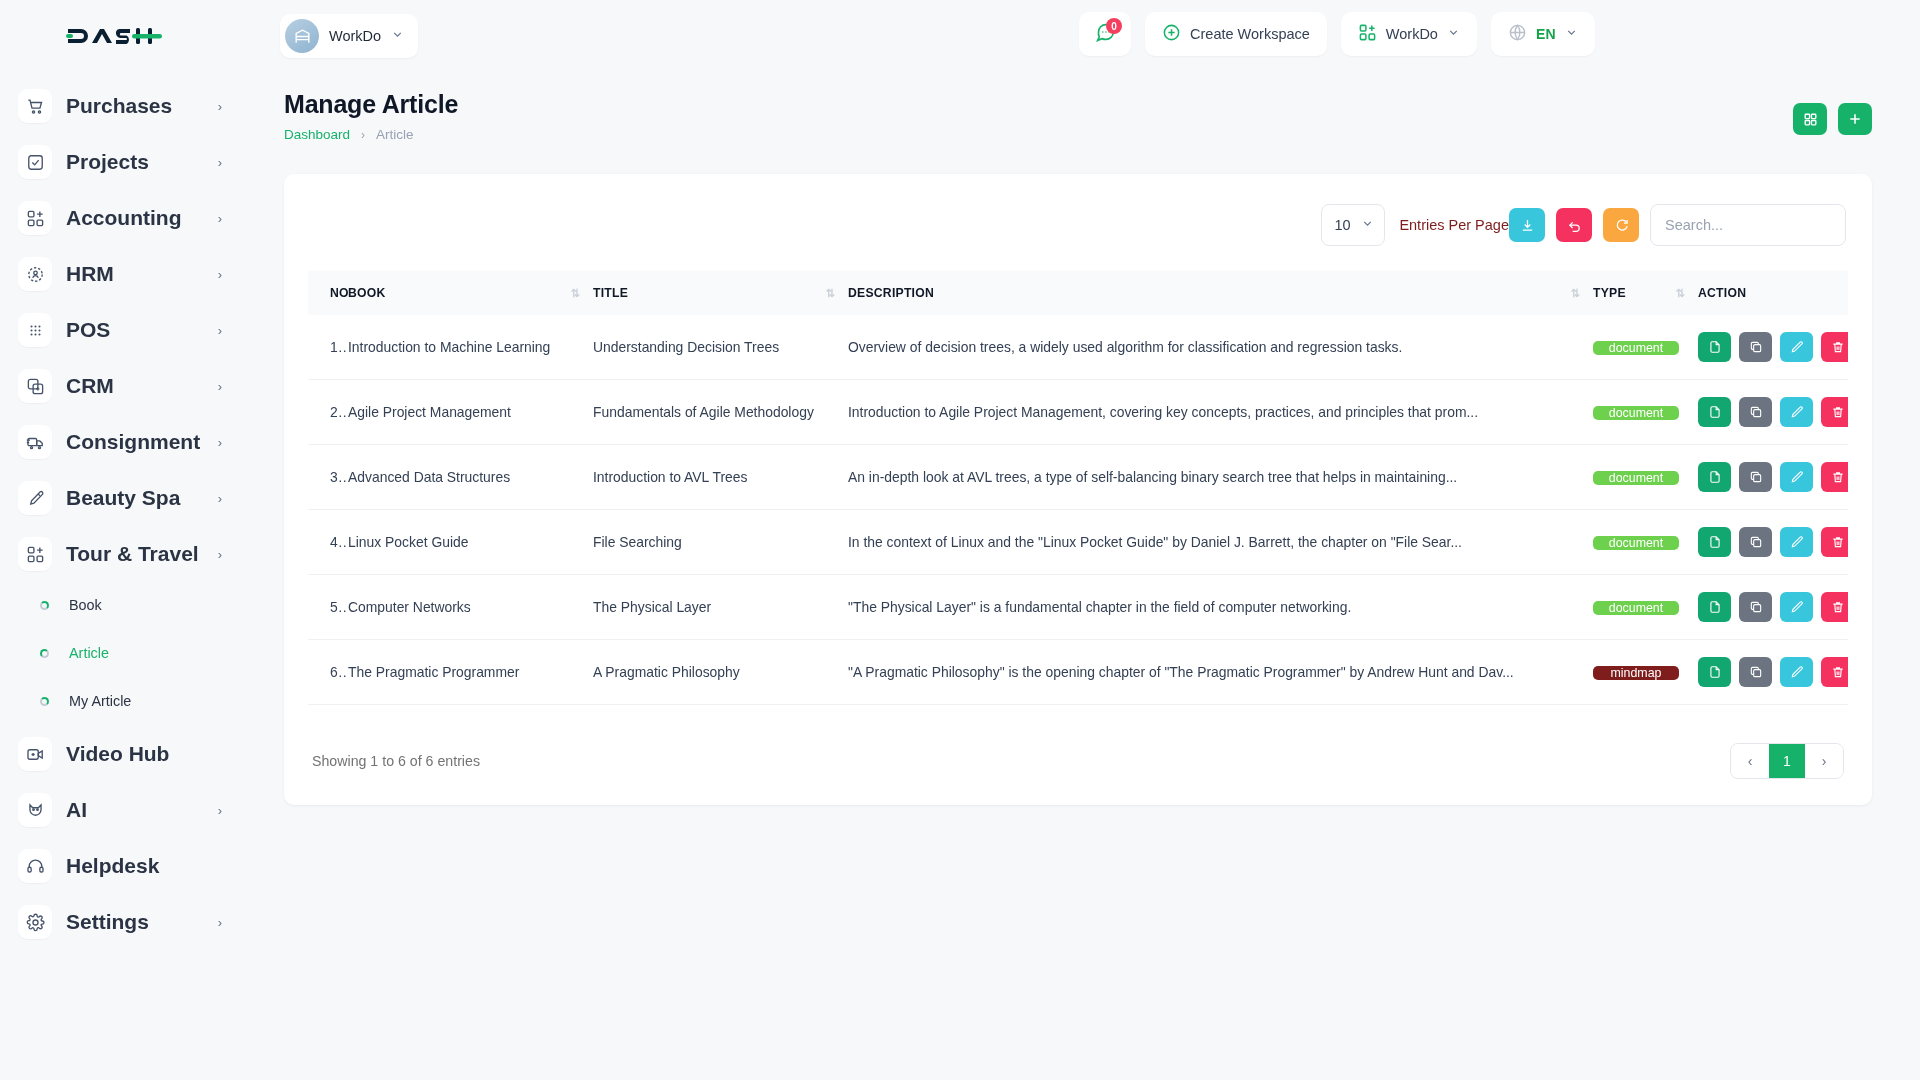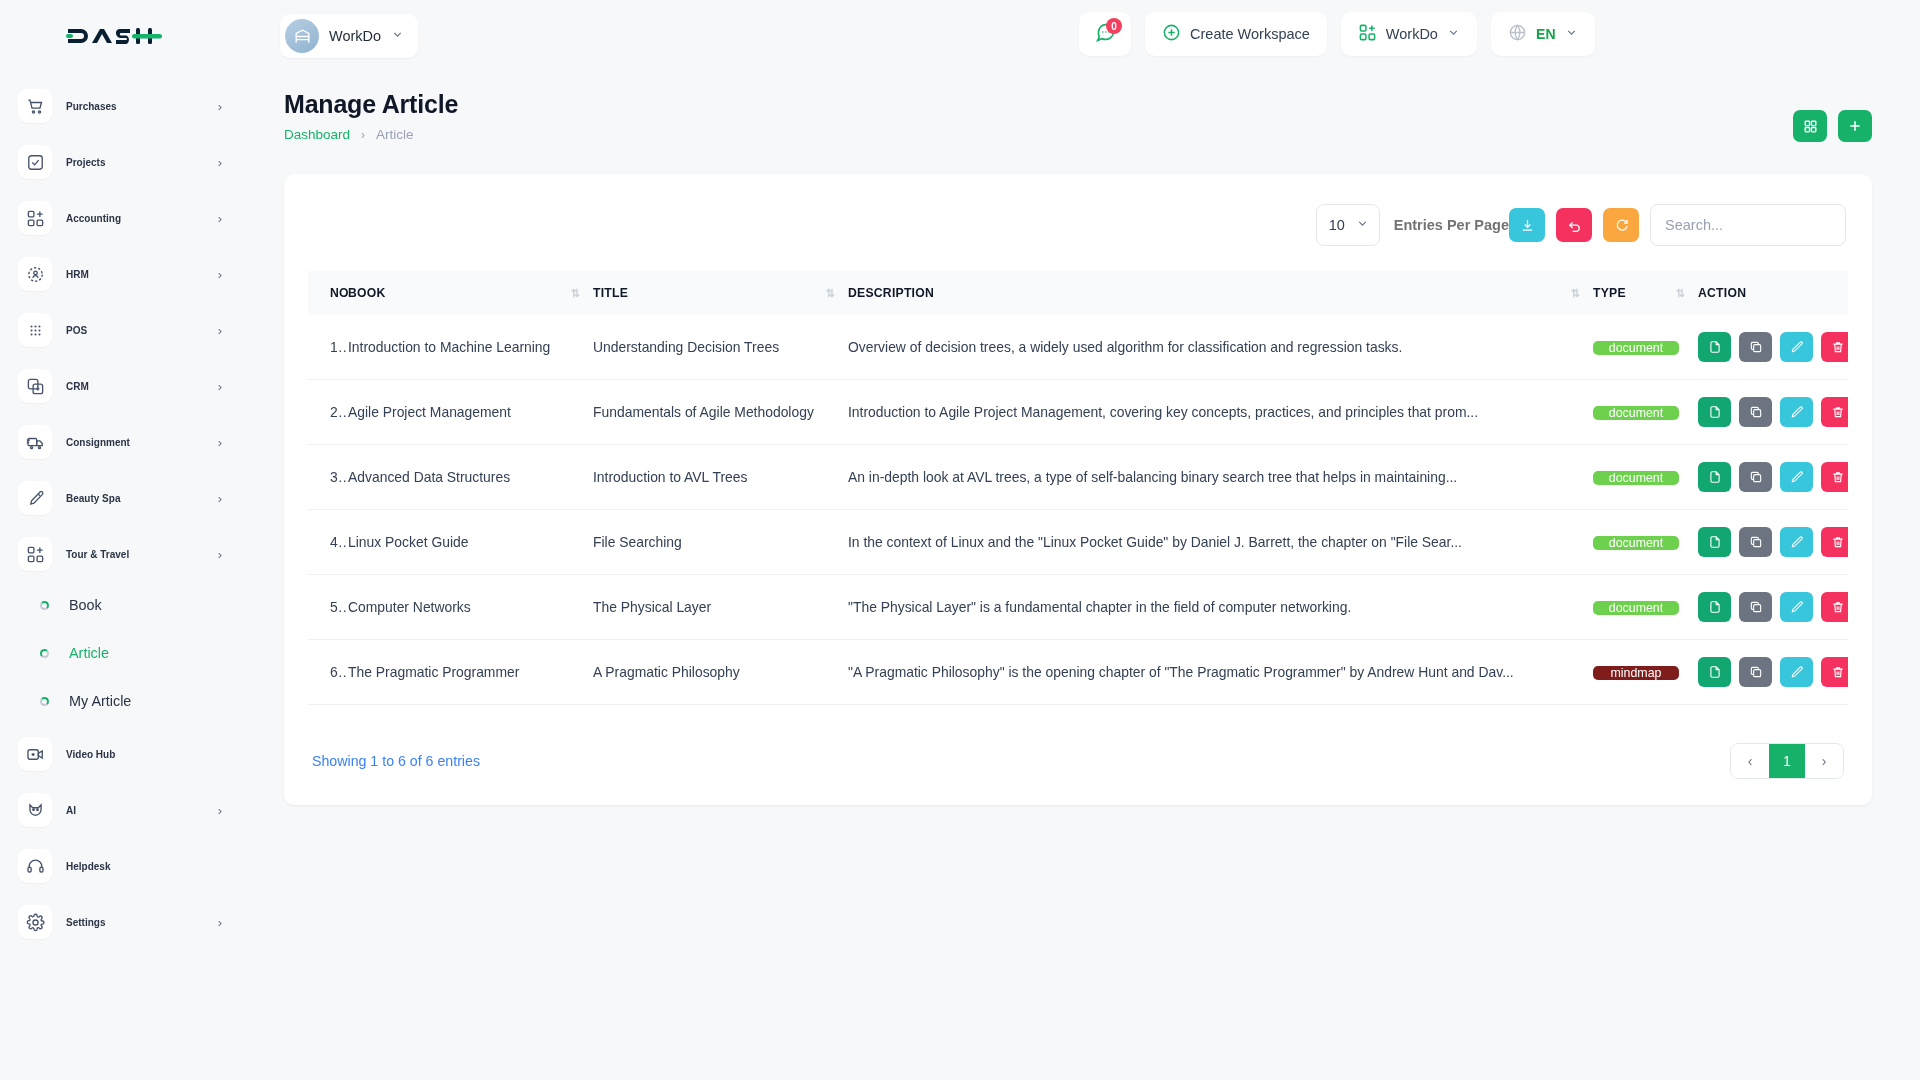--- a/index.html
+++ b/index.html
@@ -64,21 +64,21 @@
     display: flex; align-items: center; height: 40px;
     margin-bottom: 16px; border-radius: 10px; cursor: pointer;
     padding-right: 12px;
   }
   .nav-icon {
     width: 34px; height: 34px; border-radius: 9px; background: #fff;
     display: flex; align-items: center; justify-content: center;
     margin-right: 14px; flex: 0 0 34px;
     box-shadow: 0 1px 1px rgba(16,24,40,.04);
   }
-  .nav-label { font-size: 10px; color: #2b3444; font-weight: 600; flex: 1; }
+  .nav-label { font-size: 21px; color: #2b3444; font-weight: 600; flex: 1; }
   .nav-arrow { color: #64748b; font-size: 13px; display: flex; }
 
   .nav-item.active { background: #17b26a; box-shadow: 0 4px 12px rgba(23,178,106,.28); }
   .nav-item.active .nav-label { color: #fff; font-weight: 700; }
   .nav-item.active .nav-arrow { color: #fff; }
   .nav-item.active .nav-icon { background: #fff; }
 
   .sub-item {
     display: flex; align-items: center; height: 30px;
     margin: 0 0 18px 0; padding-left: 22px; cursor: pointer;
@@ -88,21 +88,21 @@
     border: 2px solid #c5cbd4; border-top-color: #17b26a; border-right-color: #17b26a;
     margin-right: 20px; flex: 0 0 9px;
   }
   .sub-label { font-size: 14.4px; color: #2b3444; }
   .sub-item.current .sub-label { color: #17b26a; }
   .sub-item.current .sub-dot { border-color: #c5cbd4; border-top-color: #17b26a; border-left-color: #17b26a; }
 
   
   .main { position: absolute; left: 252px; top: 72px; width: 1668px; height: 1008px; }
 
-  .page-head { padding: 18px 48px 0 32px; display: flex; justify-content: space-between; align-items: flex-end; gap: 40px; }
+  .page-head { padding: 18px 48px 0 32px; display: flex; justify-content: space-between; align-items: center; gap: 40px; }
   .page-title { font-size: 25px; font-weight: 700; color: #101828; letter-spacing: -.2px; }
   .crumbs { margin-top: 8px; display: flex; align-items: center; gap: 11px; font-size: 13.5px; }
   .crumb-link { color: #17b26a; cursor: pointer; }
   .crumb-sep { color: #9aa4b2; font-size: 12px; }
   .crumb-cur { color: #98a2b3; }
 
   .head-actions { display: flex; gap: 11px; margin-top: 6px; }
   .sq-btn {
     width: 34px; height: 32px; border-radius: 7px; background: #17b26a;
     display: flex; align-items: center; justify-content: center;
@@ -115,21 +115,21 @@
     padding: 30px 24px 26px 24px; overflow: hidden;
   }
 
   .card-toolbar { display: flex; align-items: center; justify-content: flex-end; padding: 0 2px 0 2px; }
   .epp-wrap { display: flex; align-items: center; gap: 14px; }
   .epp-select {
     width: 64px; height: 42px; border: 1px solid #e3e7ec; border-radius: 8px;
     background: #fff; display: flex; align-items: center; justify-content: space-between;
     padding: 0 10px 0 12px; font-size: 14.5px; color: #344054; cursor: pointer;
   }
-  .epp-label { font-size: 14.5px; color: #737373; font-weight: bold; }
+  .epp-label { font-size: 14.5px; color: #7f1d1d; }
 
   .tool-right { display: flex; align-items: center; gap: 11px; }
   .tool-btn {
     width: 36px; height: 34px; border-radius: 7px; border: none; cursor: pointer;
     display: flex; align-items: center; justify-content: center; color: #fff;
   }
   .t-cyan { background: #38c6dc; }
   .t-pink { background: #f5325f; }
   .t-amber { background: #f9a73e; }
   .search-input {
@@ -175,21 +175,21 @@
   .act-btn {
     width: 33px; height: 30px; border-radius: 6px; border: none; cursor: pointer;
     display: flex; align-items: center; justify-content: center; color: #fff; flex: 0 0 33px;
   }
   .a-green { background: #12a670; }
   .a-gray  { background: #6b7480; }
   .a-cyan  { background: #38c6dc; }
   .a-pink  { background: #f5325f; }
 
   .card-foot { display: flex; align-items: center; justify-content: space-between; margin-top: 38px; padding: 0 4px; }
-  .foot-text { font-size: 14.2px; color: #3b82f6; }
+  .foot-text { font-size: 14.2px; color: #737373; }
   .pager { display: flex; border: 1px solid #e3e7ec; border-radius: 8px; overflow: hidden; height: 36px; }
   .pg {
     width: 38px; height: 34px; display: flex; align-items: center; justify-content: center;
     font-size: 14px; color: #667085; cursor: pointer; background: #fff;
   }
   .pg.num { background: #17b26a; color: #fff; width: 36px; }
 </style>
 </head>
 <body>
 

